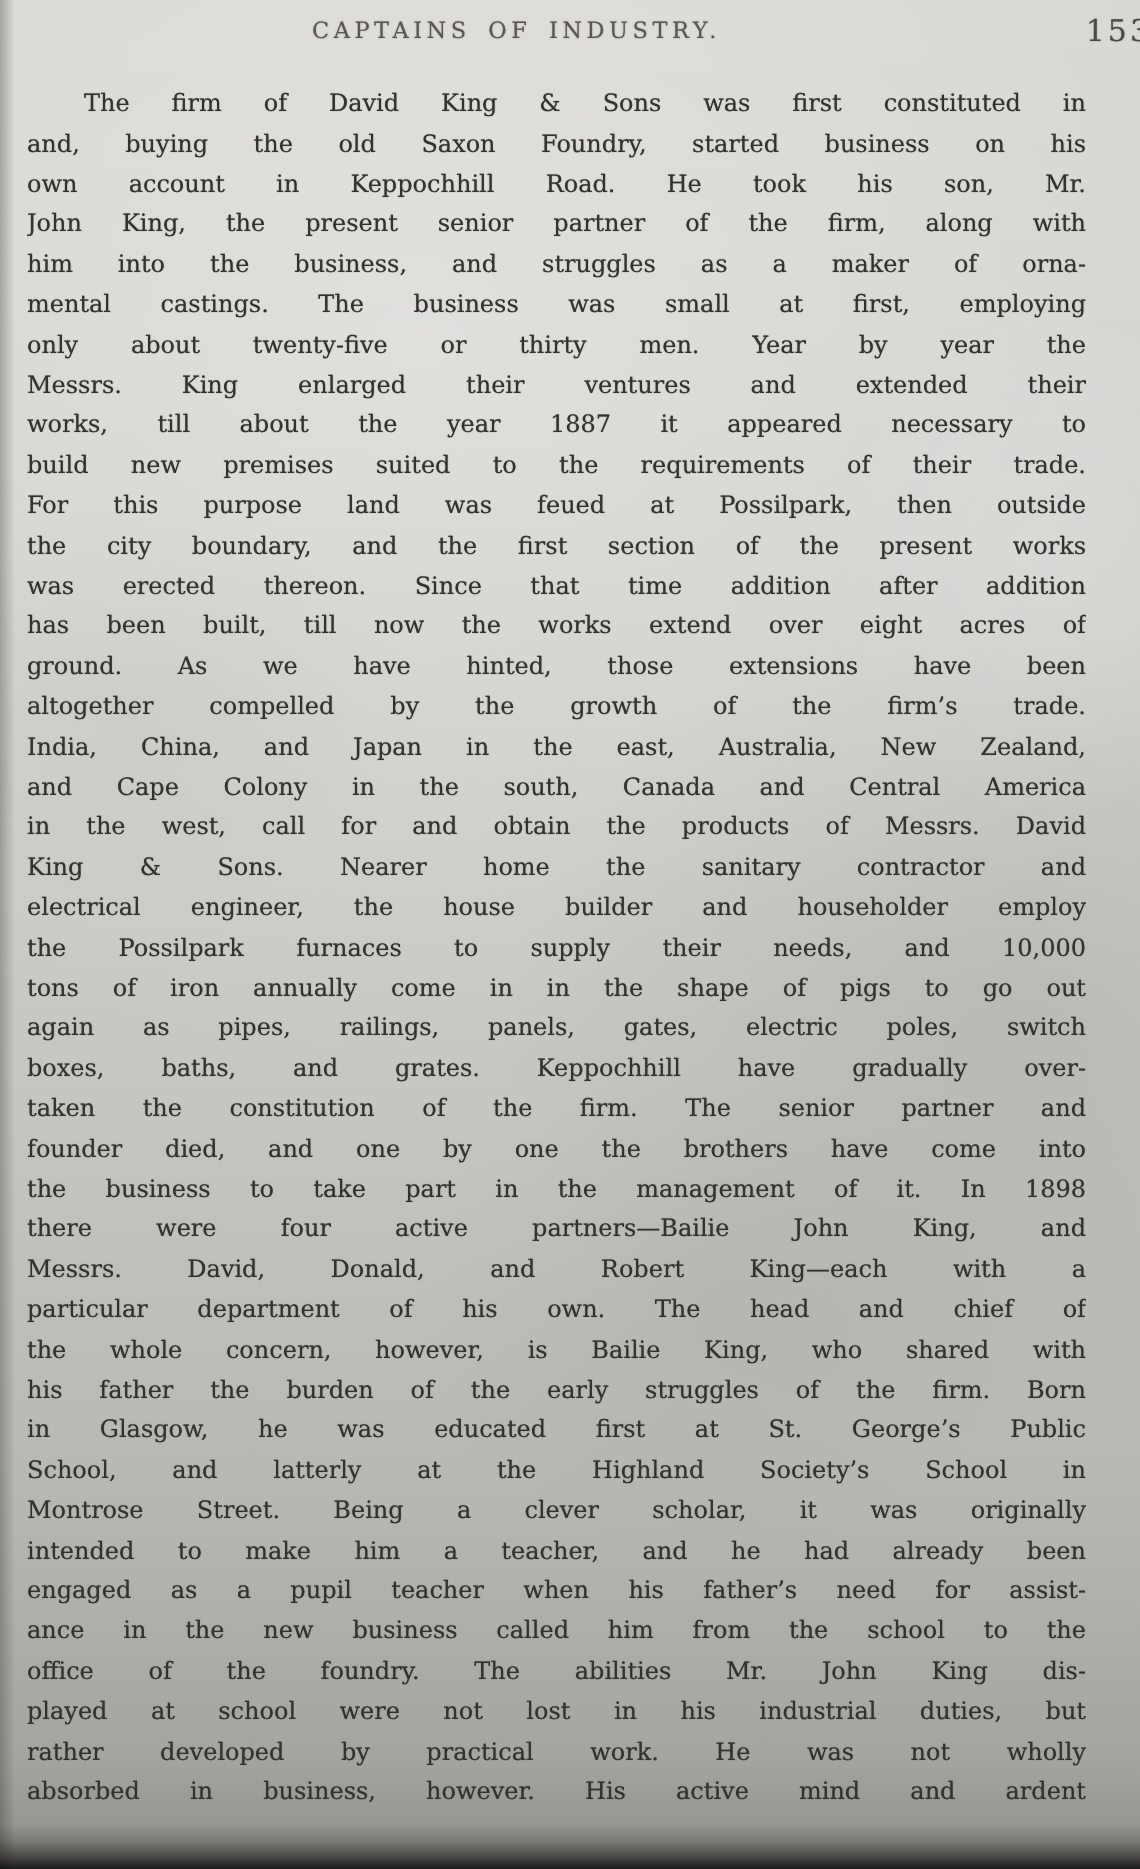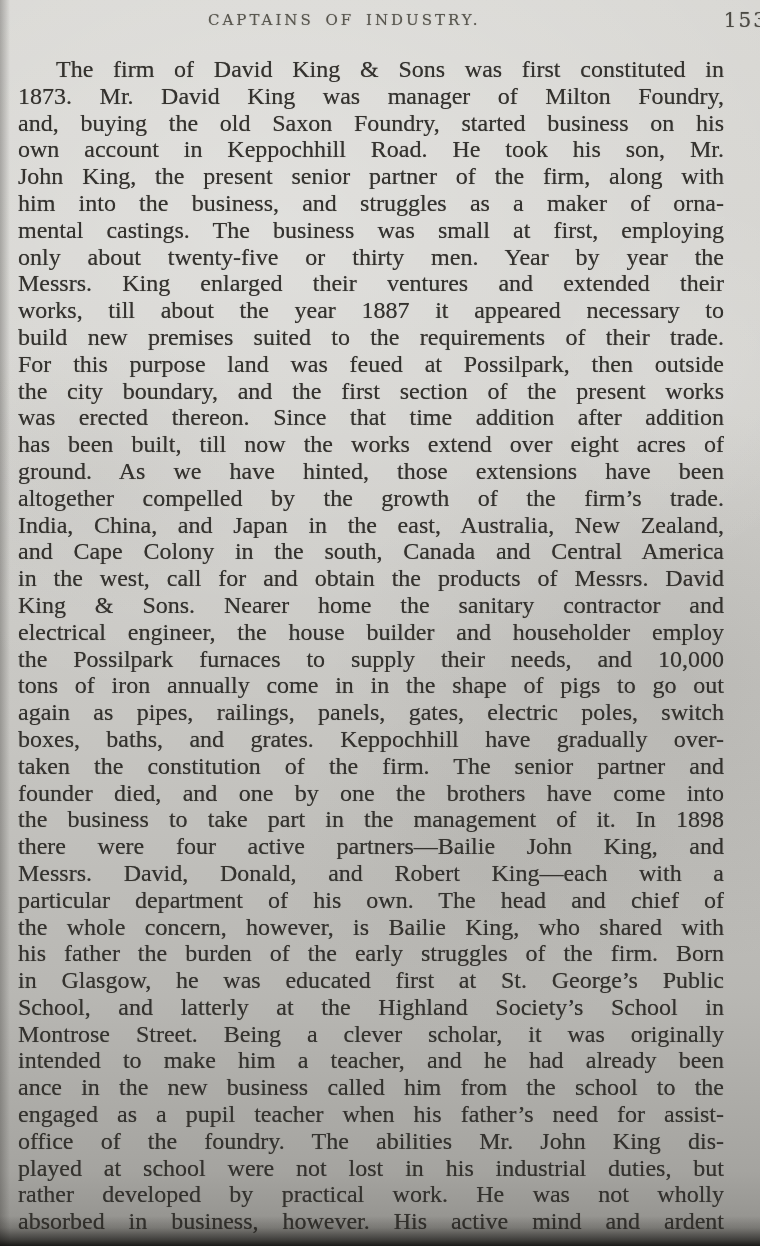--- a/index.html
+++ b/index.html
@@ -83,48 +83,46 @@
   }
   .body-text {
     position: absolute;
     top: 56px;
     left: 18px;
     width: 706px;
   }
   .line {
     height: 26.8px;
     line-height: 26.8px;
-    font-size: 24px;
+    font-size: 16px;
     text-align: justify;
     text-align-last: justify;
     white-space: normal;
     overflow: hidden;
     color: #34322e;
     text-shadow: 0 0 0.7px rgba(52,50,46,0.65);
-    font-family: Liberation Serif, serif;
   }
   .line:first-child {
     padding-left: 38px;
     width: 668px;
   }
 </style>
 </head>
 <body>
 
 <div class="page">
   <div class="mottle"></div>
 
   <div class="header">
     <div class="running-title">CAPTAINS OF INDUSTRY.</div>
     <div class="page-number">153</div>
   </div>
 
   <div class="body-text">
     <div class="line">The firm of David King &amp; Sons was first constituted in</div>
-      <div class="line">1873.  Mr. David King was manager of Milton Foundry,</div>
       <div class="line">and, buying the old Saxon Foundry, started business on his</div>
       <div class="line">own account in Keppochhill Road.  He took his son, Mr.</div>
       <div class="line">John King, the present senior partner of the firm, along with</div>
       <div class="line">him into the business, and struggles as a maker of orna-</div>
       <div class="line">mental castings.  The business was small at first, employing</div>
       <div class="line">only about twenty-five or thirty men.  Year by year the</div>
       <div class="line">Messrs. King enlarged their ventures and extended their</div>
       <div class="line">works, till about the year 1887 it appeared necessary to</div>
       <div class="line">build new premises suited to the requirements of their trade.</div>
       <div class="line">For this purpose land was feued at Possilpark, then outside</div>
@@ -147,22 +145,22 @@
       <div class="line">the business to take part in the management of it.  In 1898</div>
       <div class="line">there were four active partners—Bailie John King, and</div>
       <div class="line">Messrs. David, Donald, and Robert King—each with a</div>
       <div class="line">particular department of his own.  The head and chief of</div>
       <div class="line">the whole concern, however, is Bailie King, who shared with</div>
       <div class="line">his father the burden of the early struggles of the firm.  Born</div>
       <div class="line">in Glasgow, he was educated first at St. George’s Public</div>
       <div class="line">School, and latterly at the Highland Society’s School in</div>
       <div class="line">Montrose Street.  Being a clever scholar, it was originally</div>
       <div class="line">intended to make him a teacher, and he had already been</div>
+      <div class="line">engaged as a pupil teacher when his father’s need for assist-</div>
       <div class="line">ance in the new business called him from the school to the</div>
-      <div class="line">engaged as a pupil teacher when his father’s need for assist-</div>
       <div class="line">office of the foundry.  The abilities Mr. John King dis-</div>
       <div class="line">played at school were not lost in his industrial duties, but</div>
       <div class="line">rather developed by practical work.  He was not wholly</div>
       <div class="line">absorbed in business, however.  His active mind and ardent</div>
   </div>
 
   <div class="shadow-left"></div>
   <div class="shadow-right"></div>
   <div class="shadow-bottom"></div>
 </div>

